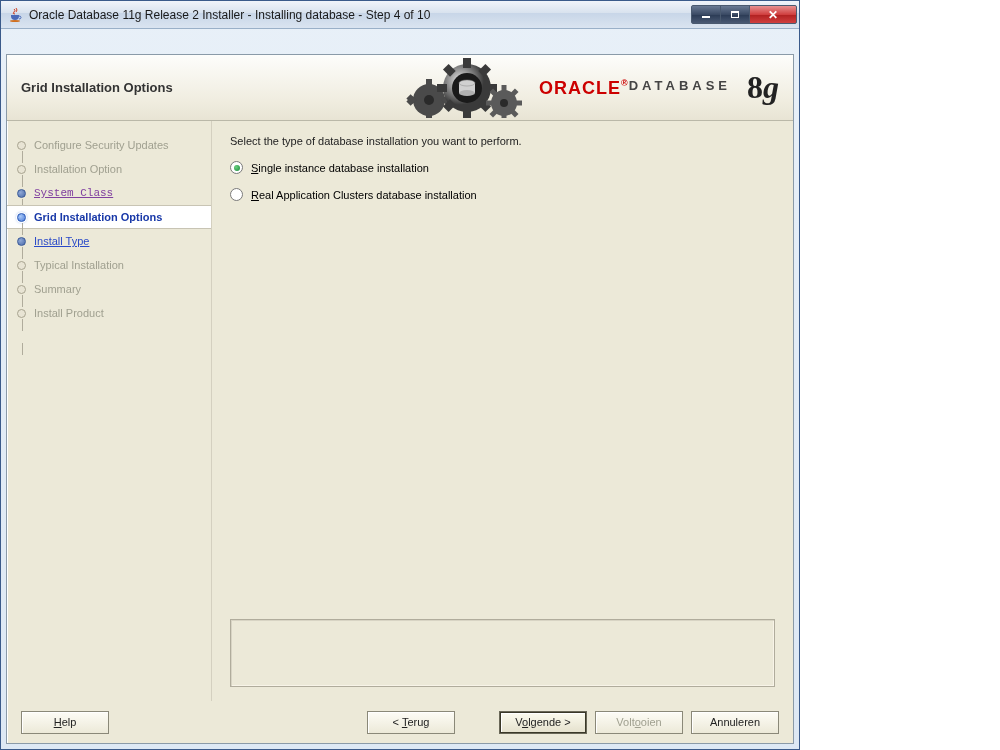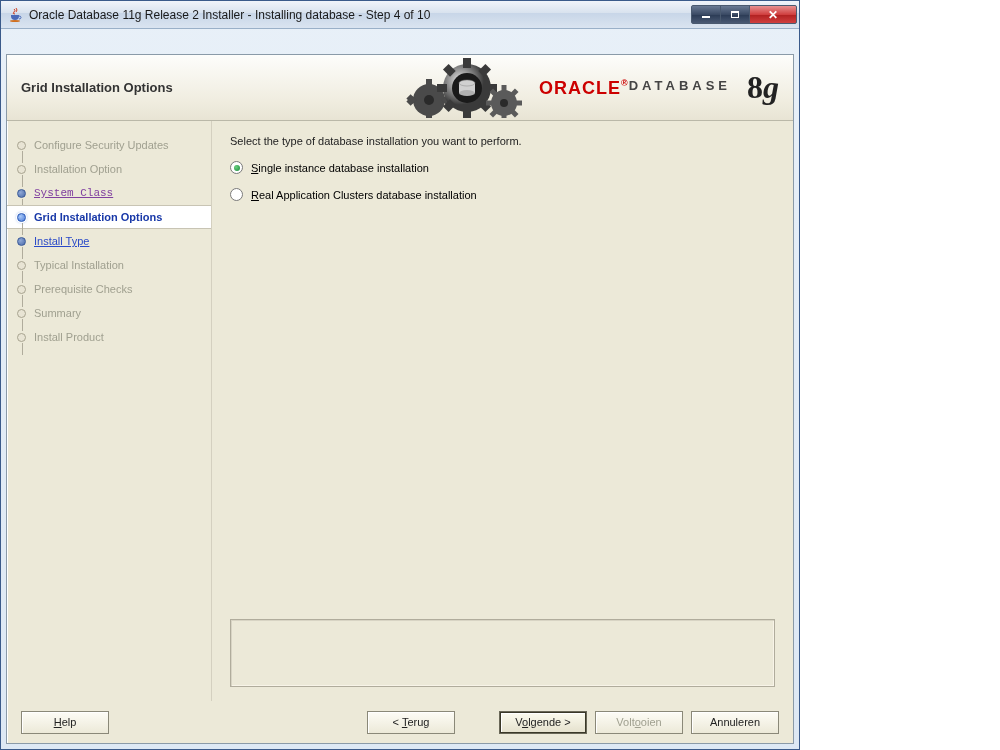--- a/index.html
+++ b/index.html
@@ -368,24 +368,20 @@
           <div class="step link">
             <div class="node done"></div>
             <span class="step-label">Install Type</span>
           </div>
           <div class="vline" style="top: 126px; height: 12px;"></div>
           <div class="step disabled">
             <div class="node"></div>
             <span class="step-label">Typical Installation</span>
           </div>
           <div class="vline" style="top: 150px; height: 12px;"></div>
-          <div class="step disabled">
-            <div class="node"></div>
-            <span class="step-label">Prerequisite Checks</span>
-          </div>
           <div class="vline" style="top: 174px; height: 12px;"></div>
           <div class="step disabled">
             <div class="node"></div>
             <span class="step-label">Summary</span>
           </div>
           <div class="vline" style="top: 198px; height: 12px;"></div>
           <div class="step disabled">
             <div class="node"></div>
             <span class="step-label">Install Product</span>
           </div>

